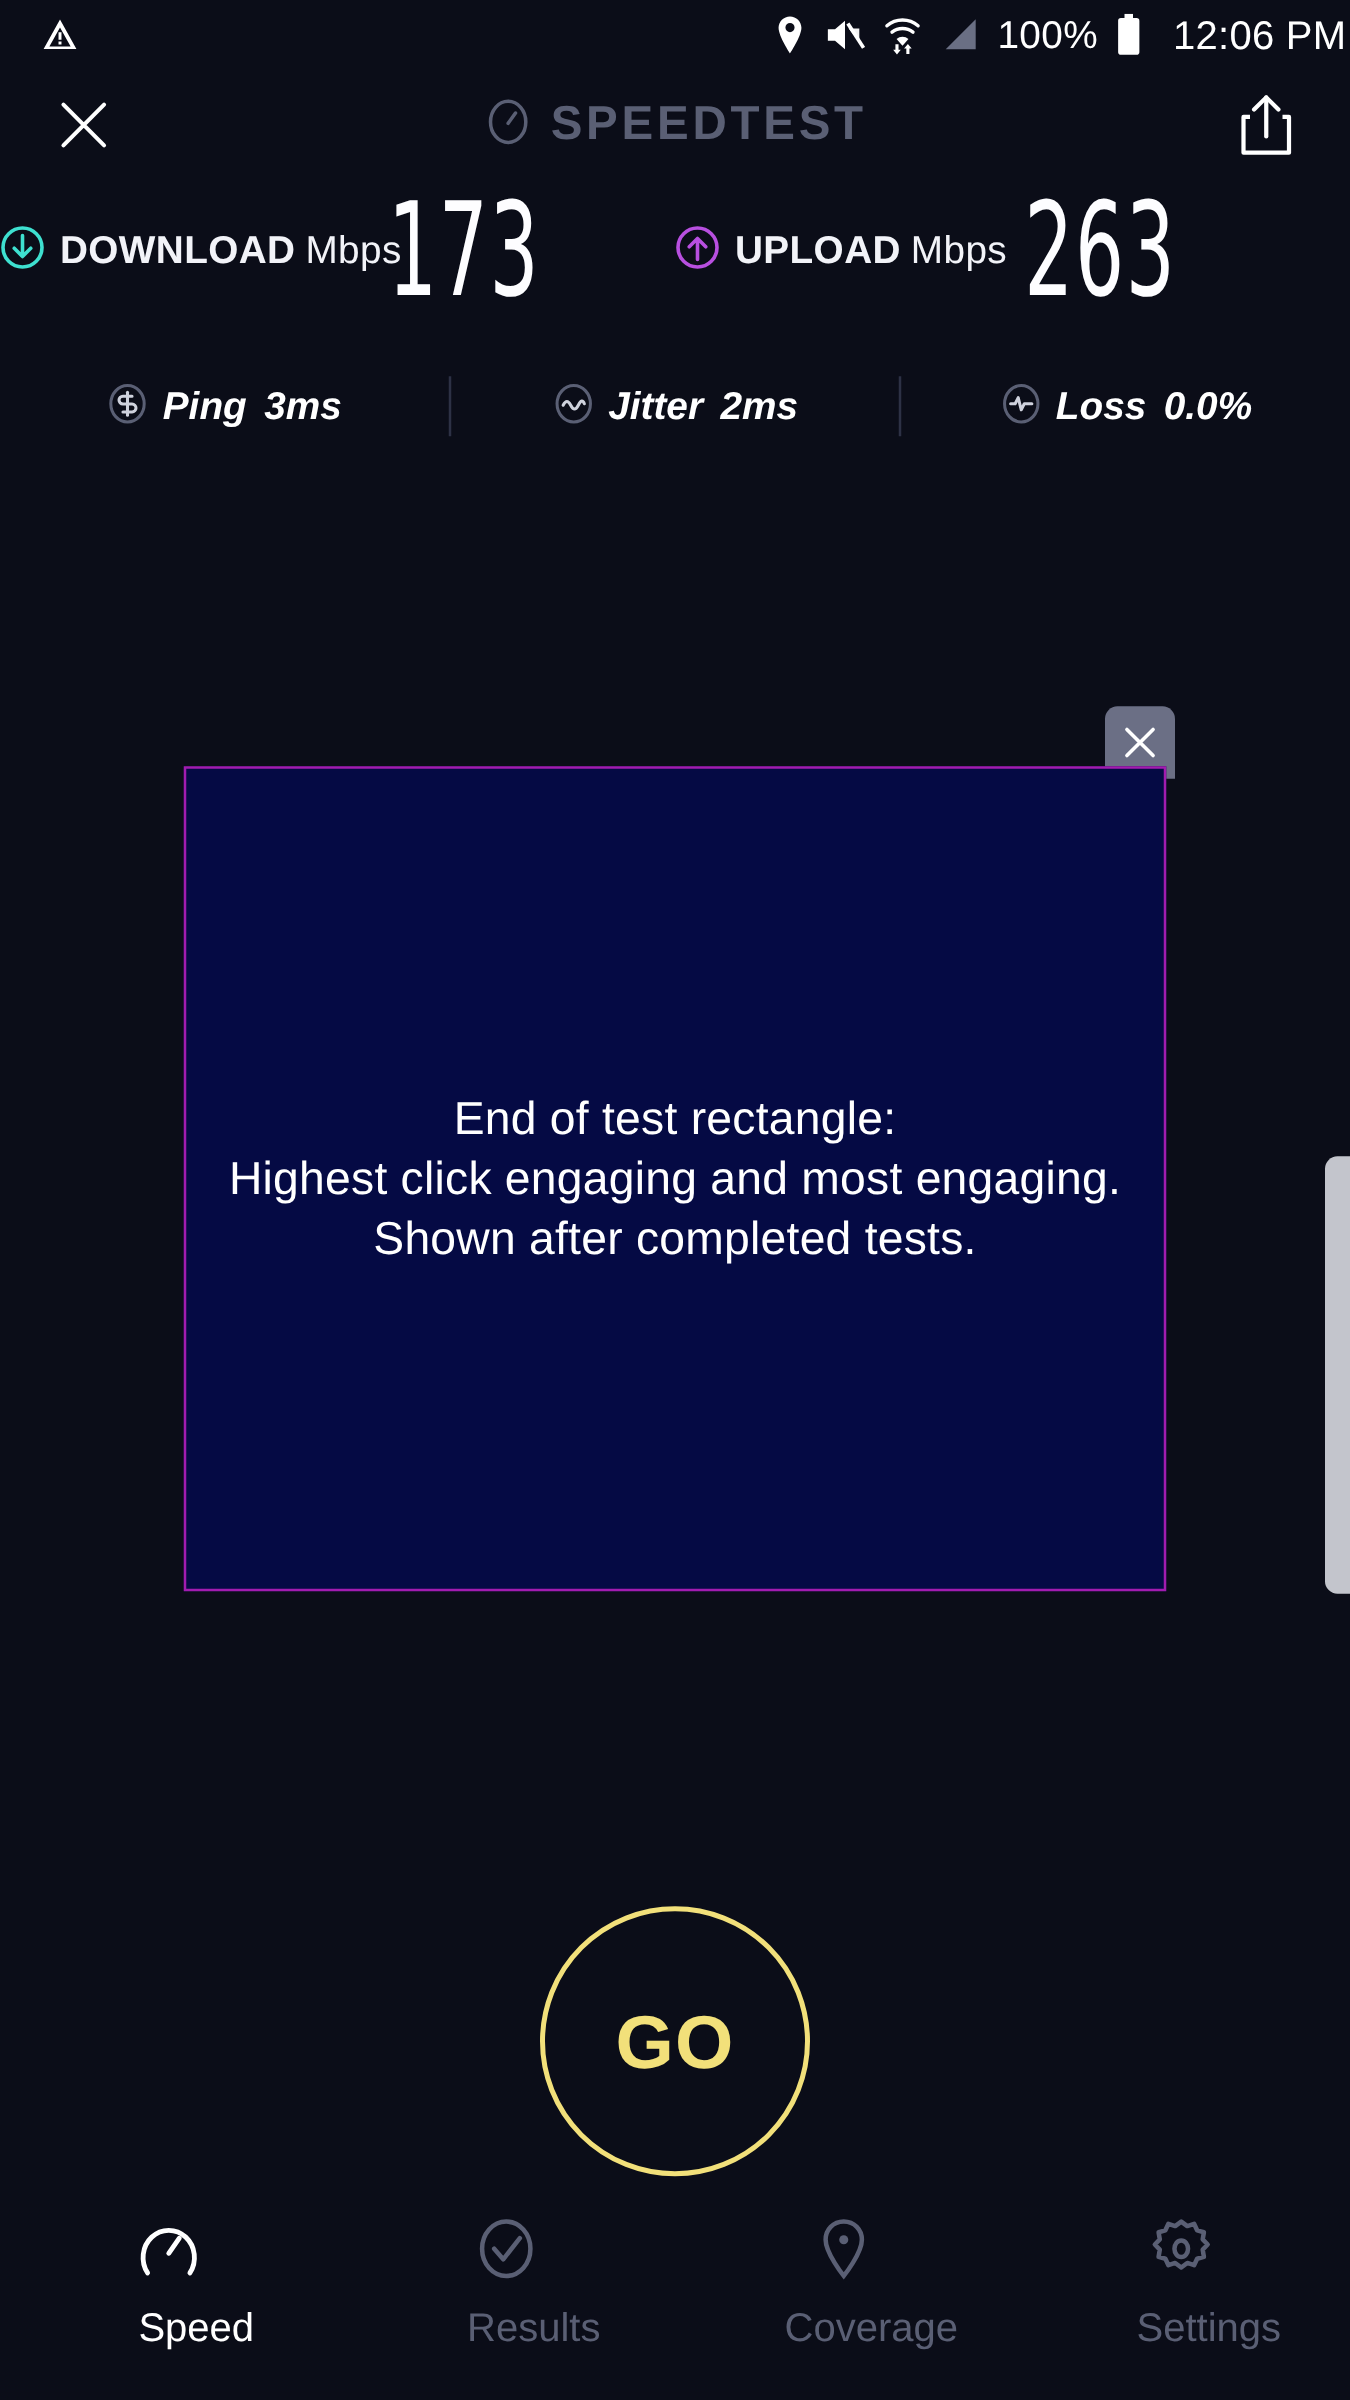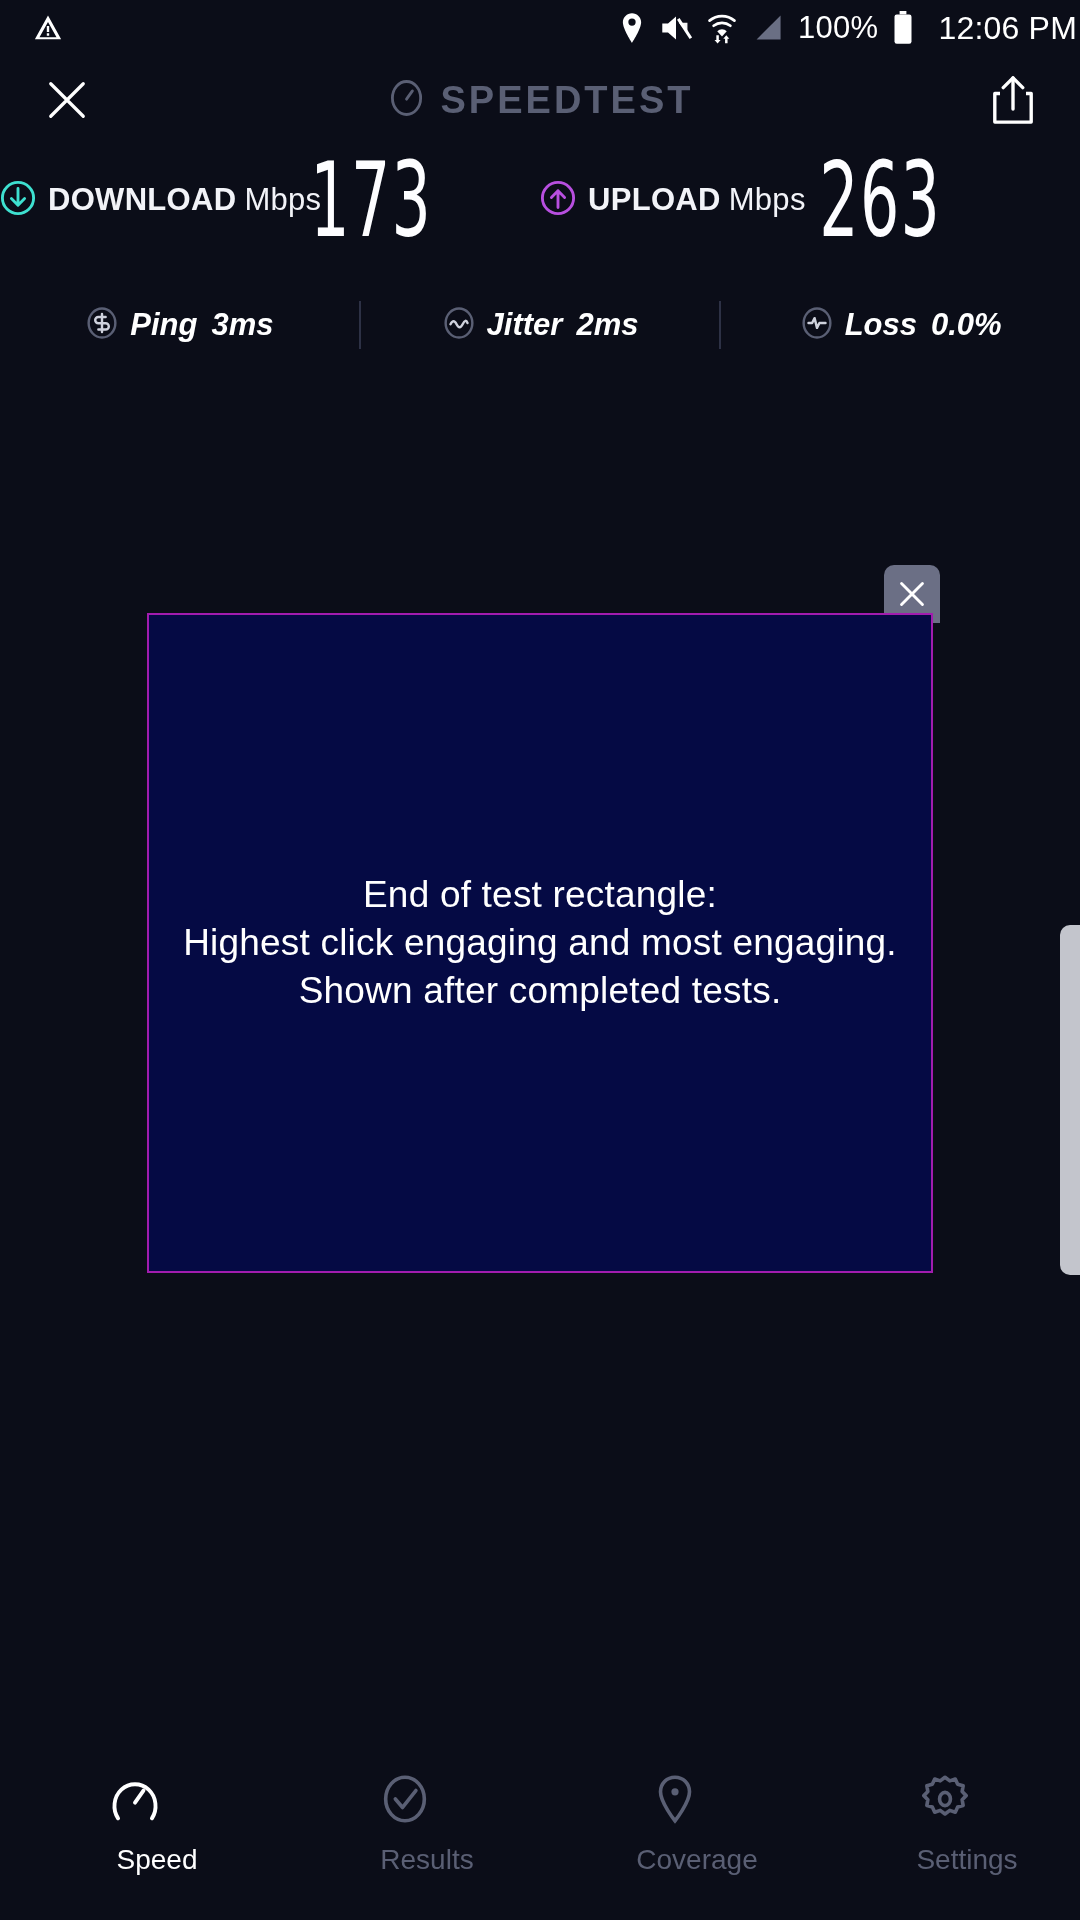--- a/index.html
+++ b/index.html
@@ -99,21 +99,21 @@
     background:transparent;
   }
   .go-text{ color:#f2e07a; font-size:60px; font-weight:700; letter-spacing:1px; }
 
   
   .bottomnav{
     position:absolute; left:0; bottom:0; width:1080px; height:160px;
     display:flex; align-items:flex-start; padding-top:8px;
   }
   .nav-item{ flex:1; display:flex; flex-direction:column; align-items:center; gap:14px; cursor:pointer;}
-  .nav-label{ font-size:28px; font-weight:400;margin-left:44px; }
+  .nav-label{ font-size:32px; font-weight:400;margin-left:44px; }
   .nav-item.active .nav-label{ color:#ffffff; }
   .nav-item:not(.active) .nav-label{ color:#5a5f74; }
   .nav-icon{ height:62px; display:flex; align-items:center; justify-content:center; }
 </style>
 </head>
 <body>
 
 <div id="app">
 
   <div class="statusbar">
@@ -267,20 +267,23 @@
   <div class="ad-box">
     <div class="ad-text">
       <div>End of test rectangle:</div>
       <div>Highest click engaging and most engaging.</div>
       <div>Shown after completed tests.</div>
     </div>
   </div>
 
   <div class="scrollbar"></div>
 
+  <div class="go-btn">
+    <span class="go-text">GO</span>
+  </div>
 
   <div class="bottomnav">
     <div class="nav-item active">
       <span class="nav-icon">
         <svg width="58" height="58" viewBox="0 0 48 48">
           <path fill="none" stroke="#ffffff" stroke-width="3.2" stroke-linecap="round" d="M10 40 A17 18 0 1 1 38 40"></path>
           <path stroke="#ffffff" stroke-width="3.2" stroke-linecap="round" d="M24 27 L31 17"></path>
         </svg>
       </span>
       <span class="nav-label">Speed</span>

